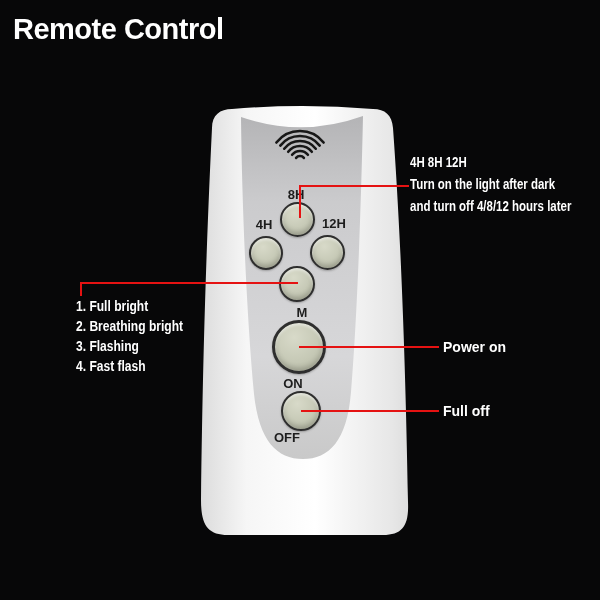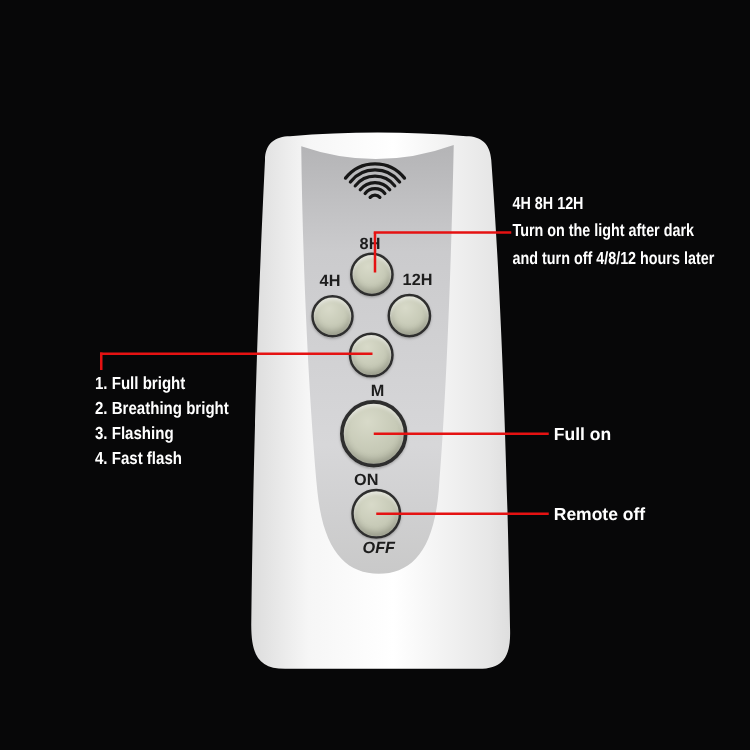--- a/index.html
+++ b/index.html
@@ -36,20 +36,21 @@
   .note-timer{left:410px;top:151px;line-height:22px;transform:scaleX(0.82);transform-origin:0 0;}
   .note-modes{left:76px;top:296px;line-height:20px;transform:scaleX(0.86);transform-origin:0 0;}
   .note-power-on{left:443px;top:339px;}
   .note-power-off{left:443px;top:403px;}
 </style>
 </head>
 <body>
 
 <div class="stage">
 
+  <h1 class="page-title">Remote Control</h1>
 
   <svg class="remote-svg" width="600" height="600" viewBox="0 0 600 600">
     <defs>
       <linearGradient id="bodyGrad" x1="0" y1="0" x2="1" y2="0">
         <stop offset="0" stop-color="#dcdcdc"></stop>
         <stop offset="0.22" stop-color="#f6f6f6"></stop>
         <stop offset="0.55" stop-color="#ffffff"></stop>
         <stop offset="0.92" stop-color="#e7e7e7"></stop>
         <stop offset="1" stop-color="#dedede"></stop>
       </linearGradient>
@@ -90,21 +91,21 @@
   <div class="btn" style="left:310px;top:235px;width:35px;height:35px;"></div>
   <div class="btn" style="left:279px;top:266px;width:36px;height:36px;"></div>
   <div class="btn btn-on" style="left:272px;top:320px;width:54px;height:54px;"></div>
   <div class="btn" style="left:281px;top:391px;width:40px;height:40px;"></div>
 
   <div class="btn-label" style="left:296px;top:187px;">8H</div>
   <div class="btn-label" style="left:264px;top:217px;">4H</div>
   <div class="btn-label" style="left:334px;top:216px;">12H</div>
   <div class="btn-label" style="left:302px;top:305px;">M</div>
   <div class="btn-label" style="left:293px;top:376px;">ON</div>
-  <div class="btn-label" style="left:303px;top:430px;font-style:italic;">OFF</div>
+  <div class="btn-label" style="left:287px;top:430px;">OFF</div>
 
   <div class="red" style="left:299px;top:186px;width:2px;height:32px;"></div>
   <div class="red" style="left:299px;top:185px;width:110px;height:2px;"></div>
   <div class="red" style="left:80px;top:282px;width:218px;height:2px;"></div>
   <div class="red" style="left:80px;top:282px;width:2px;height:14px;"></div>
   <div class="red" style="left:299px;top:346px;width:140px;height:2px;"></div>
   <div class="red" style="left:301px;top:410px;width:138px;height:2px;"></div>
 
   <div class="note note-timer">
     <div>4H 8H 12H</div>
@@ -112,16 +113,16 @@
     <div>and turn off 4/8/12 hours later</div>
   </div>
 
   <div class="note note-modes">
     <div>1. Full bright</div>
     <div>2. Breathing bright</div>
     <div>3. Flashing</div>
     <div>4. Fast flash</div>
   </div>
 
-  <div class="note note-power-on">Full on</div>
-  <div class="note note-power-off">Remote off</div>
+  <div class="note note-power-on">Power on</div>
+  <div class="note note-power-off">Full off</div>
 
 </div>
 
 </body></html>

